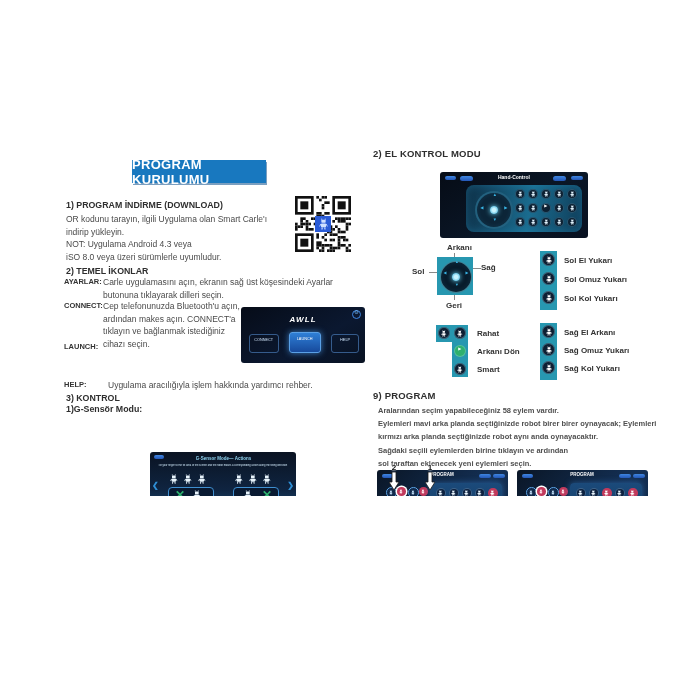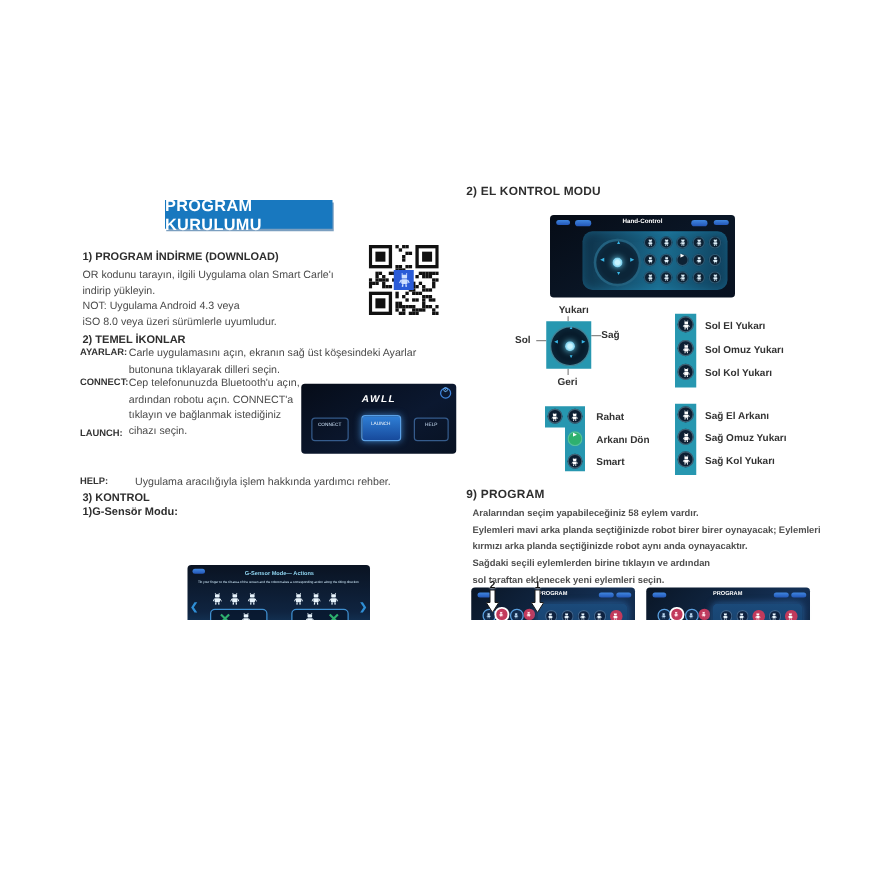--- a/index.html
+++ b/index.html
@@ -196,21 +196,21 @@
   </div>
 
   <div class="abs hd" style="left:66px;top:266px;">2) TEMEL İKONLAR</div>
 
   <div class="abs lbl" style="left:64px;top:277px;">AYARLAR:</div>
   <div class="abs body-t lines" style="left:103px;top:276px;">Carle uygulamasını açın, ekranın sağ üst köşesindeki Ayarlar
 butonuna tıklayarak dilleri seçin.</div>
 
   <div class="abs lbl" style="left:64px;top:301px;">CONNECT:</div>
   <div class="abs body-t lines" style="left:103px;top:300px;">Cep telefonunuzda Bluetooth'u açın,
-ardından robotu açın. CONNECT'a
+ardından makes açın. CONNECT'a
 tıklayın ve bağlanmak istediğiniz
 cihazı seçin.</div>
 
   <div class="abs lbl" style="left:64px;top:342px;">LAUNCH:</div>
 
   <div class="abs lbl" style="left:64px;top:380px;">HELP:</div>
   <div class="abs body-t lines" style="left:108px;top:379px;">Uygulama aracılığıyla işlem hakkında yardımcı rehber.</div>
 
   <div class="abs screen" style="left:241px;top:307px;width:124px;height:56px;background:linear-gradient(150deg,#060c18 0%,#0b1830 60%,#081222 100%);">
     <div class="abs" style="right:4px;top:3px;width:7px;height:7px;border-radius:50%;border:1px solid #3f86e0;color:#6fb2ee;
@@ -449,21 +449,21 @@
           </svg>
         </div>
         <div class="hbtn" style="position: absolute; left: 127px; top: 45px;">
           <svg viewBox="0 0 10 13" class="robot" style="height: 6px; width: 4.61538px; color: rgb(223, 240, 250);">
             <use href="#robot"></use>
           </svg>
         </div>
       </div>
   </div>
 
-  <div class="abs blbl" style="left:447px;top:243px;">Yukarı</div>
+  <div class="abs blbl" style="left:447px;top:243px;">Arkanı</div>
   <div class="abs blbl" style="left:412px;top:267px;">Sol</div>
   <div class="abs blbl" style="left:481px;top:263px;">Sağ</div>
   <div class="abs blbl" style="left:446px;top:301px;">Geri</div>
   <div class="joy-line" style="left:454px;top:253px;width:1px;height:4px;"></div>
   <div class="joy-line" style="left:429px;top:272px;width:8px;height:1px;"></div>
   <div class="joy-line" style="left:473px;top:268px;width:8px;height:1px;"></div>
   <div class="joy-line" style="left:454px;top:295px;width:1px;height:5px;"></div>
   <div class="teal" style="left:437px;top:257px;width:36px;height:38px;">
     <div class="abs" style="left:3px;top:4px;width:30px;height:30px;border-radius:50%;
          background:radial-gradient(circle,#081c2c 52%,#0f3246);border:1px solid rgba(120,220,240,.5);">

